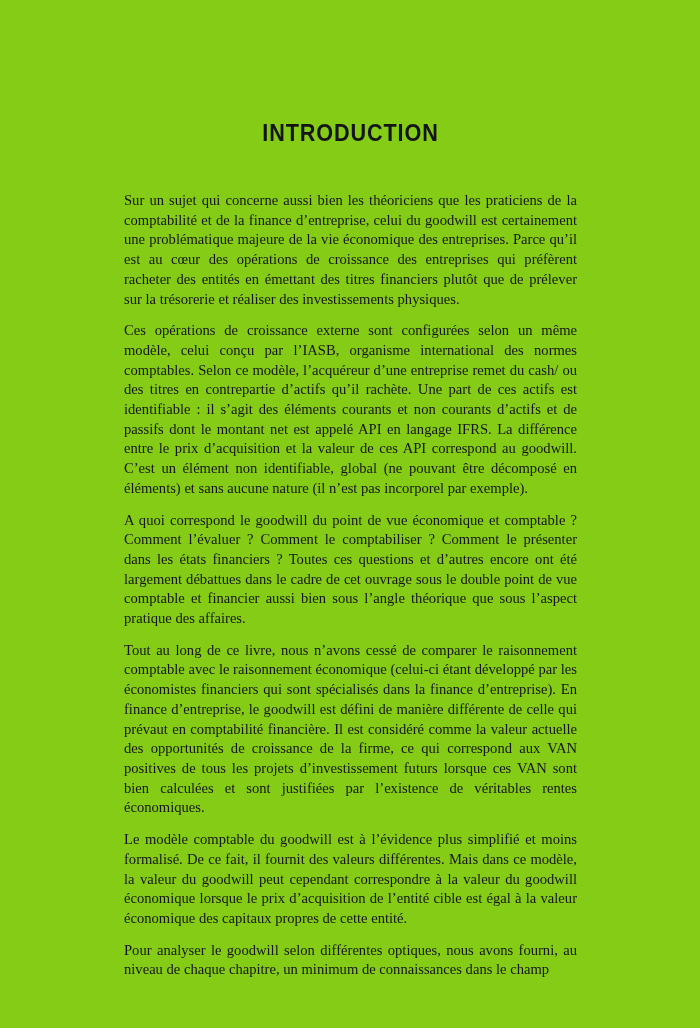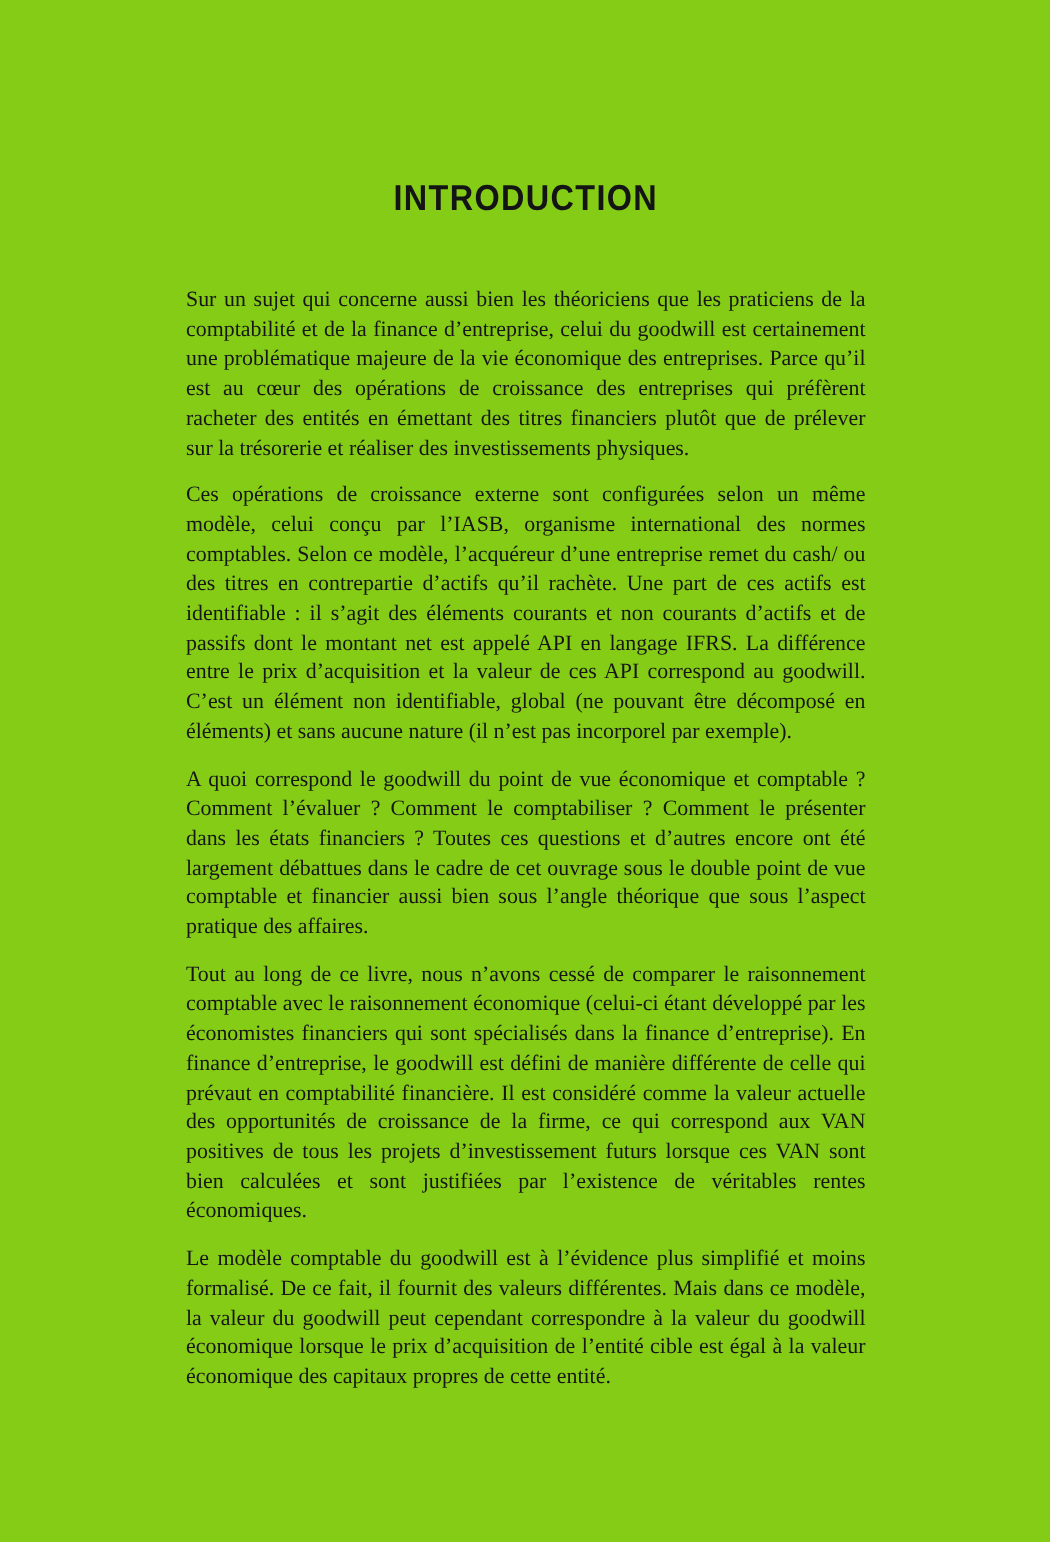--- a/index.html
+++ b/index.html
@@ -47,14 +47,15 @@
 
 <div class="page">
   <h1 class="chapter-title">INTRODUCTION</h1>
 
   <div class="body-text">
     <p>Sur un sujet qui concerne aussi bien les théoriciens que les praticiens de la comptabilité et de la finance d’entreprise, celui du goodwill est certainement une problématique majeure de la vie économique des entreprises. Parce qu’il est au cœur des opérations de croissance des entreprises qui préfèrent racheter des entités en émettant des titres financiers plutôt que de prélever sur la trésorerie et réaliser des investissements physiques.</p>
     <p>Ces opérations de croissance externe sont configurées selon un même modèle, celui conçu par l’IASB, organisme international des normes comptables. Selon ce modèle, l’acquéreur d’une entreprise remet du cash/ ou des titres en contrepartie d’actifs qu’il rachète. Une part de ces actifs est identifiable : il s’agit des éléments courants et non courants d’actifs et de passifs dont le montant net est appelé API en langage IFRS. La différence entre le prix d’acquisition et la valeur de ces API correspond au goodwill. C’est un élément non identifiable, global (ne pouvant être décomposé en éléments) et sans aucune nature (il n’est pas incorporel par exemple).</p>
     <p>A quoi correspond le goodwill du point de vue économique et comptable ? Comment l’évaluer ? Comment le comptabiliser ? Comment le présenter dans les états financiers ? Toutes ces questions et d’autres encore ont été largement débattues dans le cadre de cet ouvrage sous le double point de vue comptable et financier aussi bien sous l’angle théorique que sous l’aspect pratique des affaires.</p>
     <p>Tout au long de ce livre, nous n’avons cessé de comparer le raisonnement comptable avec le raisonnement économique (celui-ci étant développé par les économistes financiers qui sont spécialisés dans la finance d’entreprise). En finance d’entreprise, le goodwill est défini de manière différente de celle qui prévaut en comptabilité financière. Il est considéré comme la valeur actuelle des opportunités de croissance de la firme, ce qui correspond aux VAN positives de tous les projets d’investissement futurs lorsque ces VAN sont bien calculées et sont justifiées par l’existence de véritables rentes économiques.</p>
     <p>Le modèle comptable du goodwill est à l’évidence plus simplifié et moins formalisé. De ce fait, il fournit des valeurs différentes. Mais dans ce modèle, la valeur du goodwill peut cependant correspondre à la valeur du goodwill économique lorsque le prix d’acquisition de l’entité cible est égal à la valeur économique des capitaux propres de cette entité.</p>
+    <p>Pour analyser le goodwill selon différentes optiques, nous avons fourni, au niveau de chaque chapitre, un minimum de connaissances dans le champ</p>
   </div>
 </div>
 
 </body></html>

